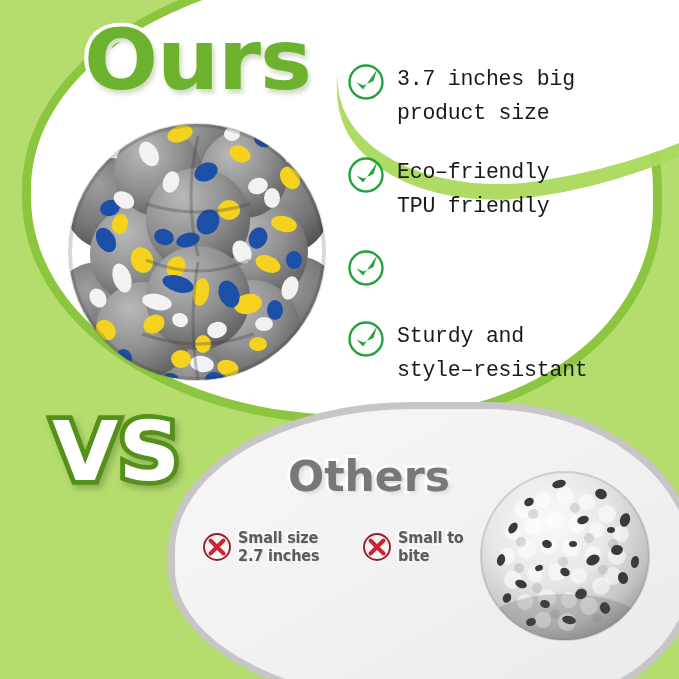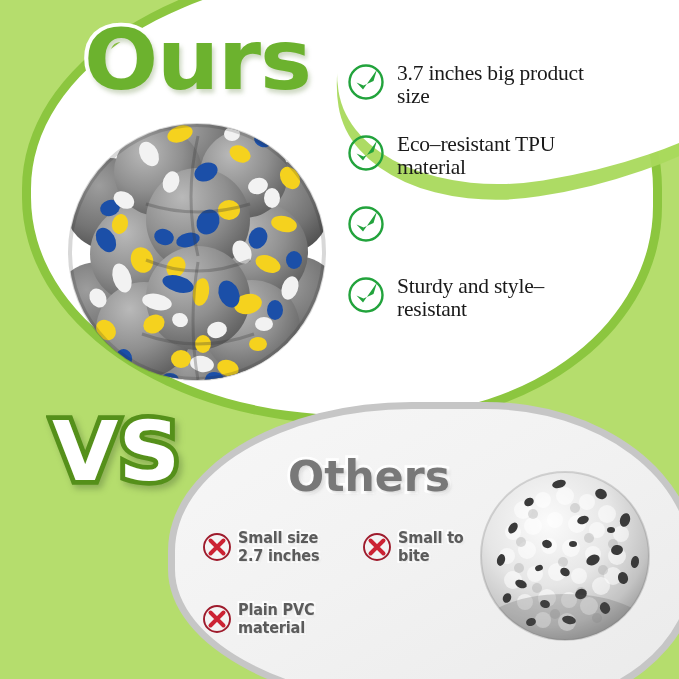--- a/index.html
+++ b/index.html
@@ -97,23 +97,23 @@
     min-height: 46px;
   }
   .check-icon {
     flex: 0 0 auto;
     width: 38px;
     height: 38px;
     margin-right: 12px;
     margin-top: 1px;
   }
   .feature-text {
-    font-family: Liberation Serif, serif;
+    font-family: Liberation Mono, monospace;
     font-size: 21.5px;
-    line-height: 23px;
+    line-height: 34px;
     color: #1a1a1a;
     letter-spacing: -0.2px;
     padding-top: 0px;
   }
 
   
   .vs-text {
     position: absolute;
     left: 52px;
     top: 404px;
@@ -343,21 +343,21 @@
       <span class="feature-text">3.7 inches big product size</span>
     </div>
 
     <div class="feature-row">
       <span class="check-icon">
         <svg viewBox="0 0 38 38" width="38" height="38" aria-hidden="true">
           <circle cx="19" cy="19" r="16.5" fill="none" stroke="#22a33c" stroke-width="2.4"></circle>
           <path d="M 9.5 19.5 L 16 26.5 L 30 6.5 L 26.5 18 L 16.5 22.5 Z" fill="#22a33c"></path>
         </svg>
       </span>
-      <span class="feature-text">Eco–resistant TPU material</span>
+      <span class="feature-text">Eco–friendly TPU friendly</span>
     </div>
 
     <div class="feature-row">
       <span class="check-icon">
         <svg viewBox="0 0 38 38" width="38" height="38" aria-hidden="true">
           <circle cx="19" cy="19" r="16.5" fill="none" stroke="#22a33c" stroke-width="2.4"></circle>
           <path d="M 9.5 19.5 L 16 26.5 L 30 6.5 L 26.5 18 L 16.5 22.5 Z" fill="#22a33c"></path>
         </svg>
       </span>
     </div>
@@ -395,29 +395,20 @@
     <div class="con-row">
       <span class="x-icon">
         <svg viewBox="0 0 30 30" width="30" height="30" aria-hidden="true">
           <circle cx="15" cy="15" r="13" fill="none" stroke="#9e1b2c" stroke-width="1.9"></circle>
           <path d="M 8.5 8.5 L 21.5 21.5 M 21.5 8.5 L 8.5 21.5" stroke="#cc2233" stroke-width="4" stroke-linecap="round"></path>
         </svg>
       </span>
       <span class="con-text">Small to bite</span>
     </div>
 
-    <div class="con-row">
-      <span class="x-icon">
-        <svg viewBox="0 0 30 30" width="30" height="30" aria-hidden="true">
-          <circle cx="15" cy="15" r="13" fill="none" stroke="#9e1b2c" stroke-width="1.9"></circle>
-          <path d="M 8.5 8.5 L 21.5 21.5 M 21.5 8.5 L 8.5 21.5" stroke="#cc2233" stroke-width="4" stroke-linecap="round"></path>
-        </svg>
-      </span>
-      <span class="con-text">Plain PVC material</span>
-    </div>
 
 
   </div>
 
   <div class="ball-other">
     <svg viewBox="0 0 176 176" width="176" height="176" aria-hidden="true">
       <defs>
         <radialGradient id="oball" cx="40%" cy="30%" r="75%">
           <stop offset="0%" stop-color="#fbfbfb"></stop>
           <stop offset="50%" stop-color="#e6e6e6"></stop>

